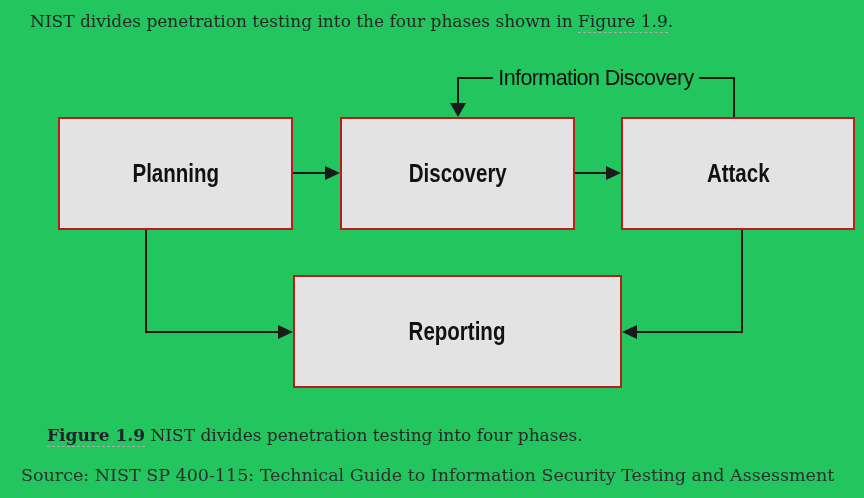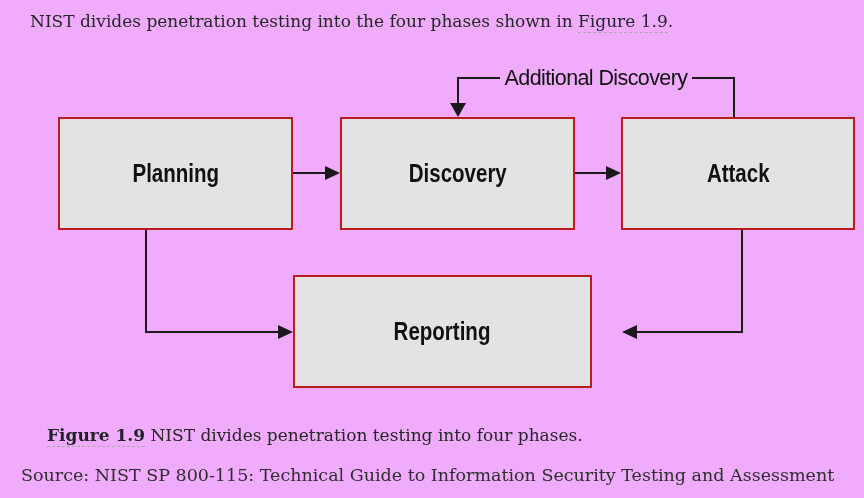--- a/index.html
+++ b/index.html
@@ -1,20 +1,20 @@
 <!DOCTYPE html>
 <html><head>
 <meta charset="utf-8">
 <style>
   html, body { margin: 0; padding: 0; background: #ffffff; }
   .page {
     position: relative;
     width: 864px;
     height: 498px;
-    background: #f0abfc;
+    background: #22c55e;
     font-family: "DejaVu Serif", serif;
     color: #262626;
     overflow: hidden;
   }
   .text-line { position: absolute; white-space: nowrap; }
   .intro { left: 30px; top: 9px; font-size: 17px; line-height: 24px; }
   .figure-link {
     color: #1f2229;
     text-decoration: none;
     border-bottom: 1px dashed #ababab;
@@ -41,21 +41,21 @@
     font-weight: bold;
     font-size: 25px;
     color: #111111;
     transform: scaleX(0.82);
     transform-origin: center;
     white-space: nowrap;
   }
   .node-planning  { left: 58px;  top: 117px; width: 235px; height: 113px; }
   .node-discovery { left: 340px; top: 117px; width: 235px; height: 113px; }
   .node-attack    { left: 621px; top: 117px; width: 234px; height: 113px; }
-  .node-reporting { left: 293px; top: 275px; width: 299px; height: 113px; }
+  .node-reporting { left: 293px; top: 275px; width: 329px; height: 113px; }
 
   .line { position: absolute; background: #1a1a1a; }
   .arrow { position: absolute; width: 0; height: 0; }
   .arrow-right { border-top: 7px solid transparent; border-bottom: 7px solid transparent; border-left: 15px solid #1a1a1a; }
   .arrow-left  { border-top: 7px solid transparent; border-bottom: 7px solid transparent; border-right: 15px solid #1a1a1a; }
   .arrow-down  { border-left: 8px solid transparent; border-right: 8px solid transparent; border-top: 14px solid #1a1a1a; }
 
   
   .loop-row {
     position: absolute;
@@ -103,36 +103,36 @@
     </div>
 
     <div class="line" style="left:293px; top:172px; width:34px; height:2px;"></div>
     <div class="arrow arrow-right" style="left:325px; top:166px;"></div>
 
     <div class="line" style="left:575px; top:172px; width:32px; height:2px;"></div>
     <div class="arrow arrow-right" style="left:606px; top:166px;"></div>
 
     <div class="loop-row">
       <div class="loop-seg"></div>
-      <span class="loop-label">Additional Discovery</span>
+      <span class="loop-label">Information Discovery</span>
       <div class="loop-seg"></div>
     </div>
     <div class="line" style="left:733px; top:77px; width:2px; height:40px;"></div>
     <div class="line" style="left:457px; top:77px; width:2px; height:28px;"></div>
     <div class="arrow arrow-down" style="left:450px; top:103px;"></div>
 
     <div class="line" style="left:145px; top:230px; width:2px; height:103px;"></div>
     <div class="line" style="left:145px; top:331px; width:134px; height:2px;"></div>
     <div class="arrow arrow-right" style="left:278px; top:325px;"></div>
 
     <div class="line" style="left:741px; top:230px; width:2px; height:103px;"></div>
     <div class="line" style="left:637px; top:331px; width:106px; height:2px;"></div>
     <div class="arrow arrow-left" style="left:622px; top:325px;"></div>
 
   </div>
 
   <p class="text-line caption" style="margin:17px;">
     <a class="figure-link">Figure 1.9</a><span> NIST divides penetration testing into four phases.</span>
   </p>
 
-  <p class="text-line source" style="margin:0;">Source: NIST SP 800-115: Technical Guide to Information Security Testing and Assessment</p>
+  <p class="text-line source" style="margin:0;">Source: NIST SP 400-115: Technical Guide to Information Security Testing and Assessment</p>
 
 </div>
 
 </body></html>

